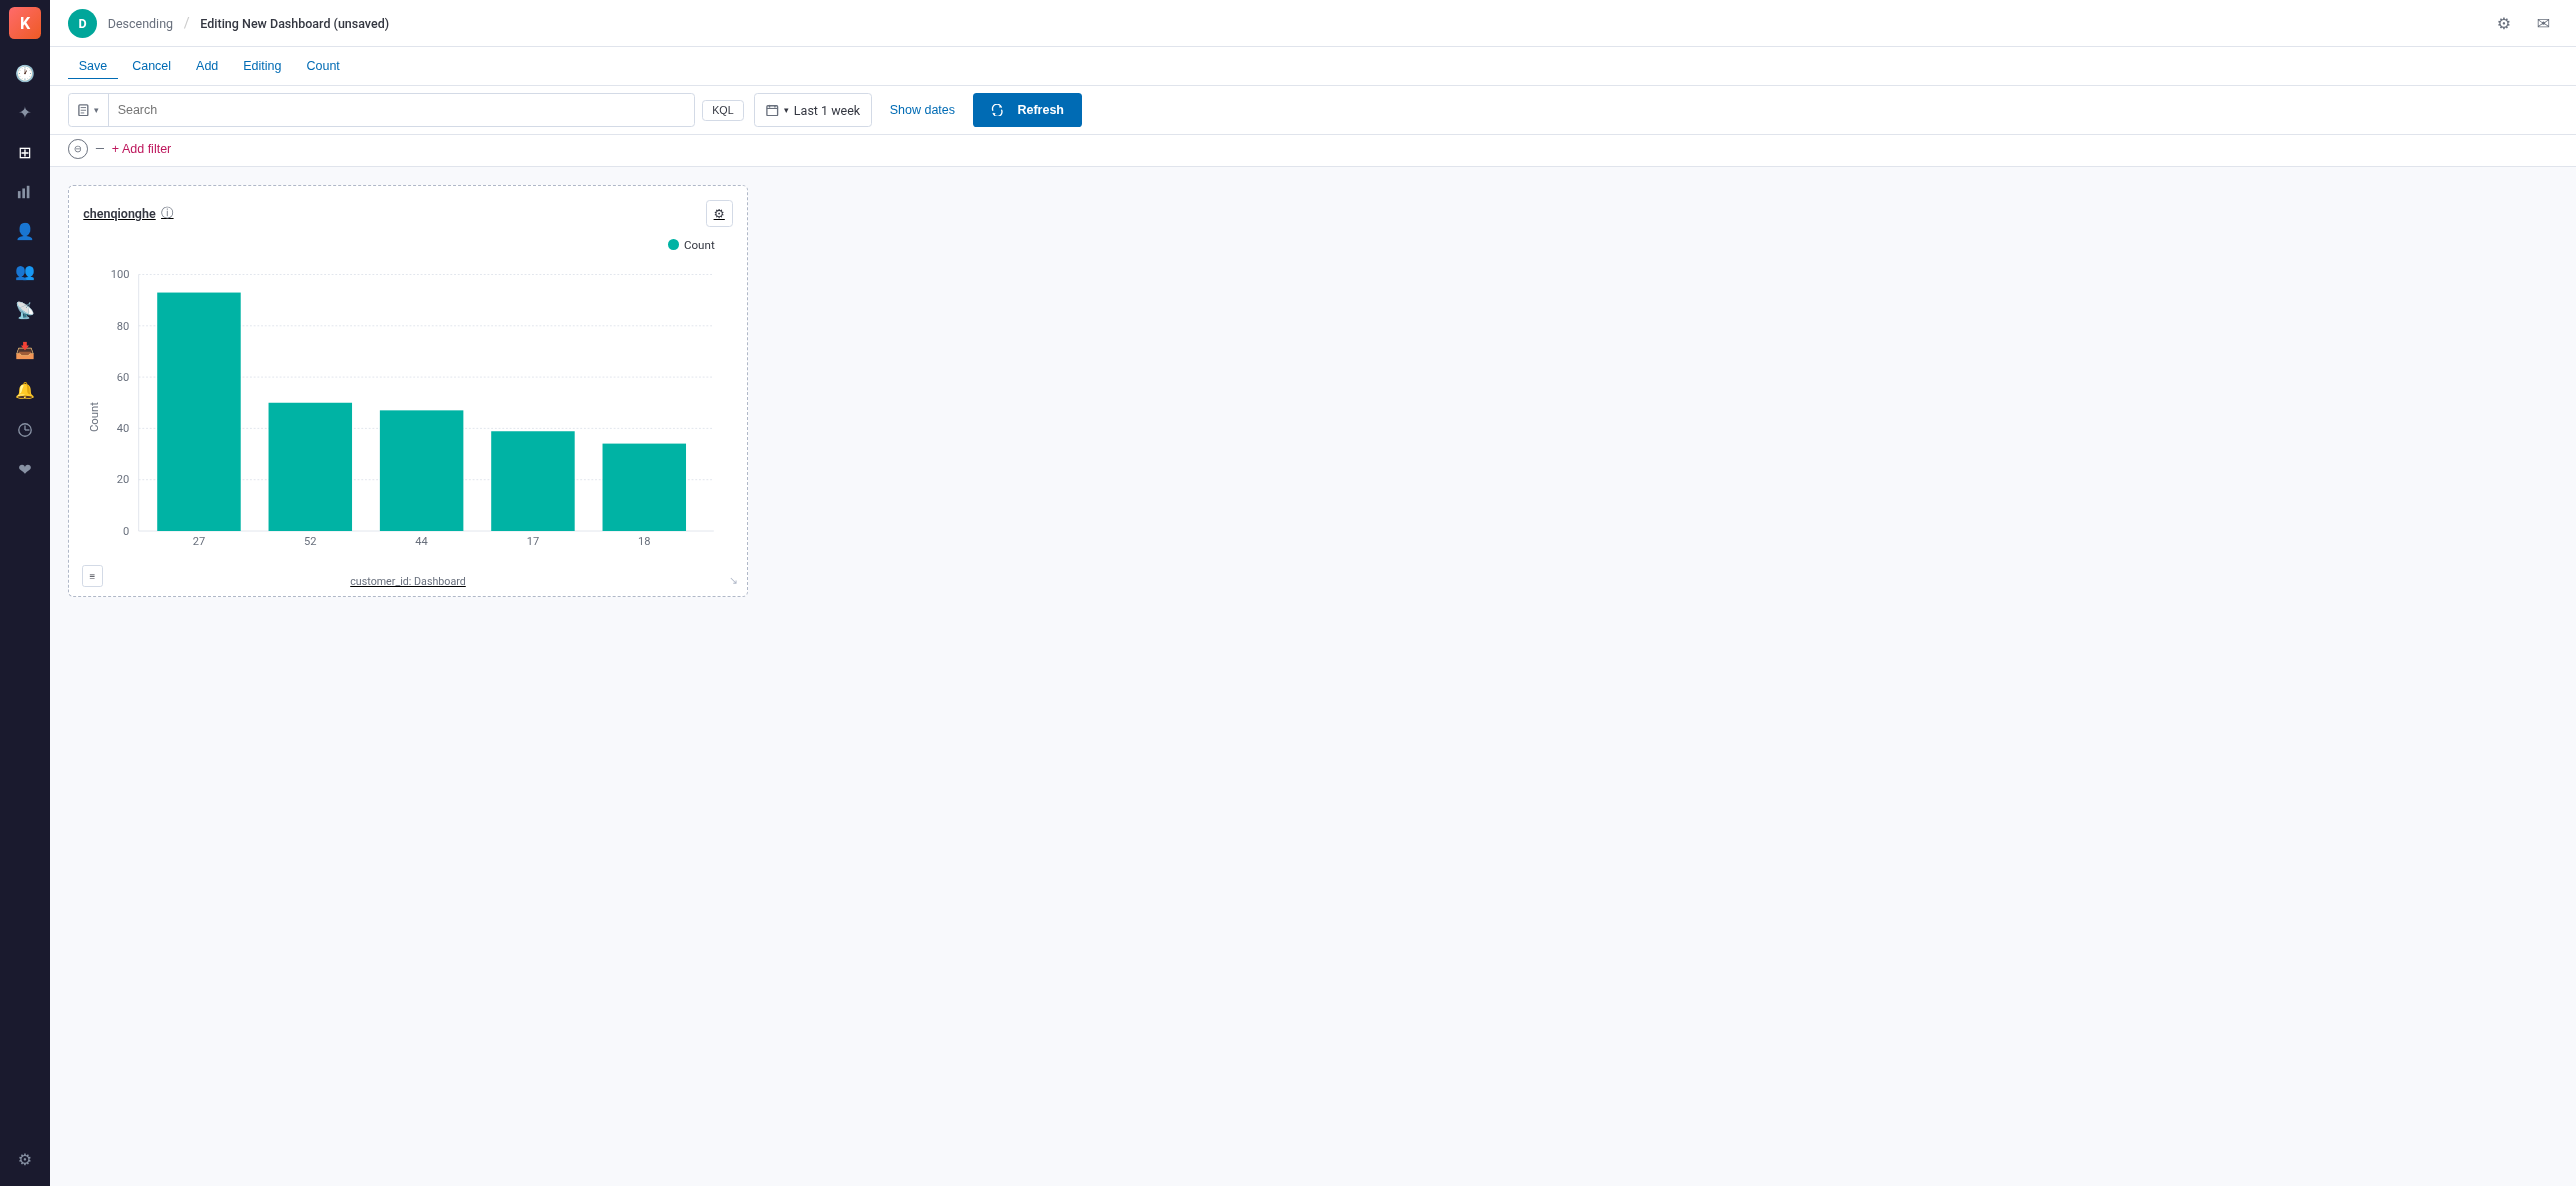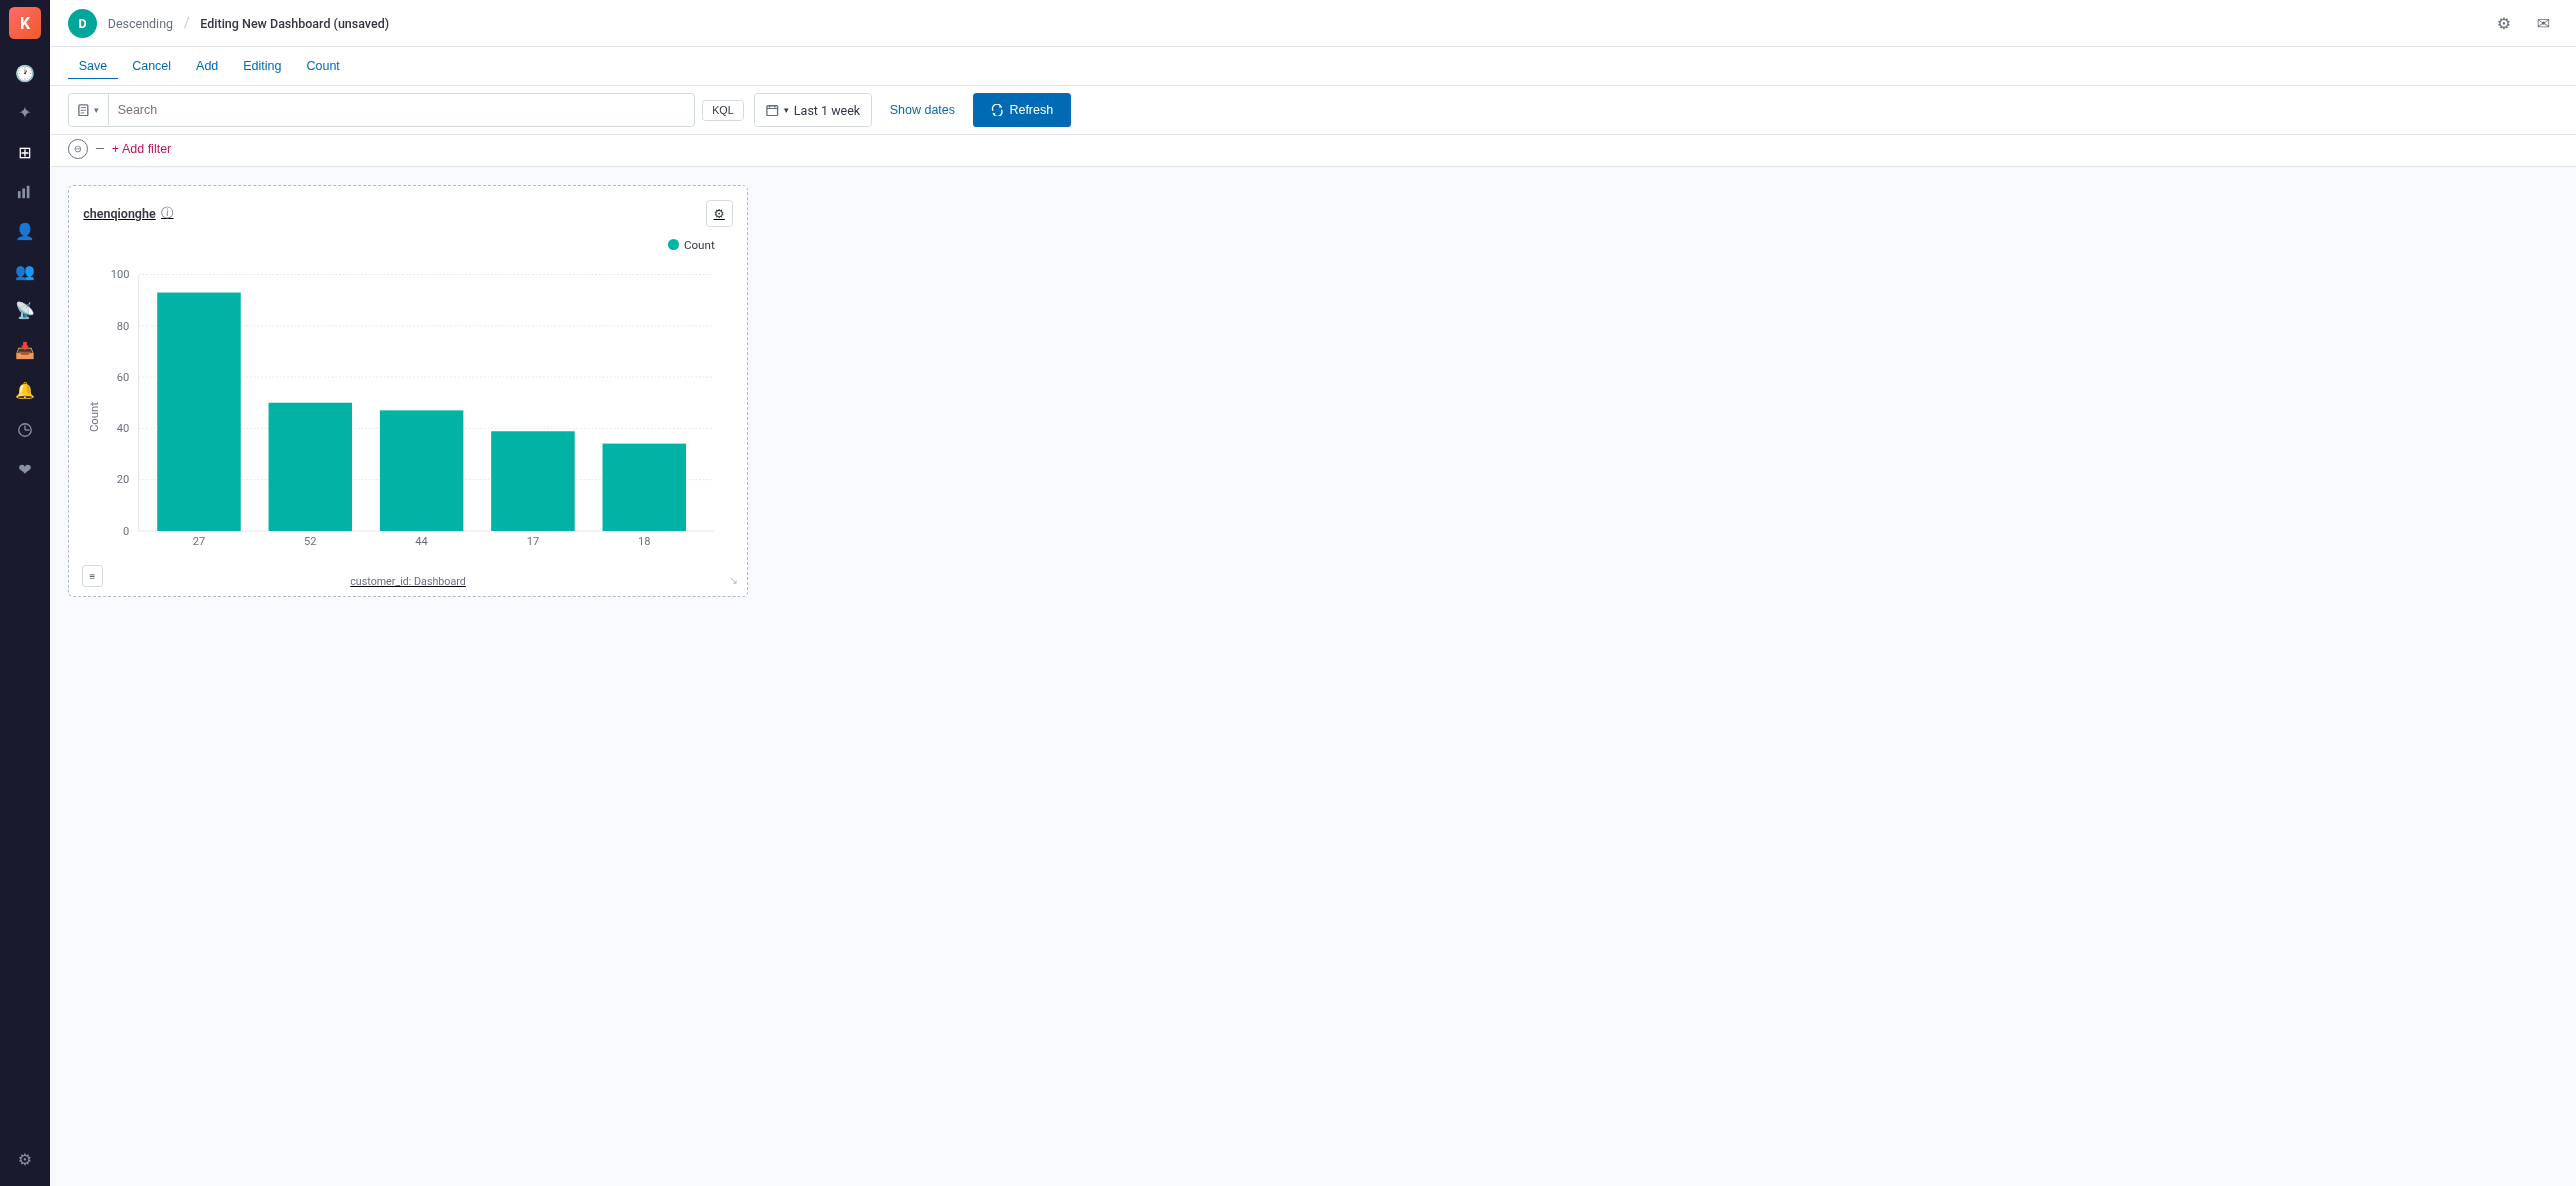--- a/index.html
+++ b/index.html
@@ -162,28 +162,28 @@
     }
     .show-dates-btn {
       padding: 5.4px 10.7px;
       background: none;
       border: none;
       font-size: 12.5px;
       color: #006bb4;
       cursor: pointer;
     }
     .refresh-btn {
-      display: flex; align-items: center; gap: 6px;
+      display: flex; align-items: center; gap: 14px;
       padding: 7.2px 18px;
       background: #006bb4;
       color: white;
       border: none;
       border-radius: 3.6px;
       font-size: 12.5px;
-      font-weight: 400;
+      font-weight: 700;
       cursor: pointer;
       height: 34px;
     }
 
     
     .filterrow {
       background: white;
       padding: 3.6px 18px 7.2px;
       display: flex;
       align-items: center;

